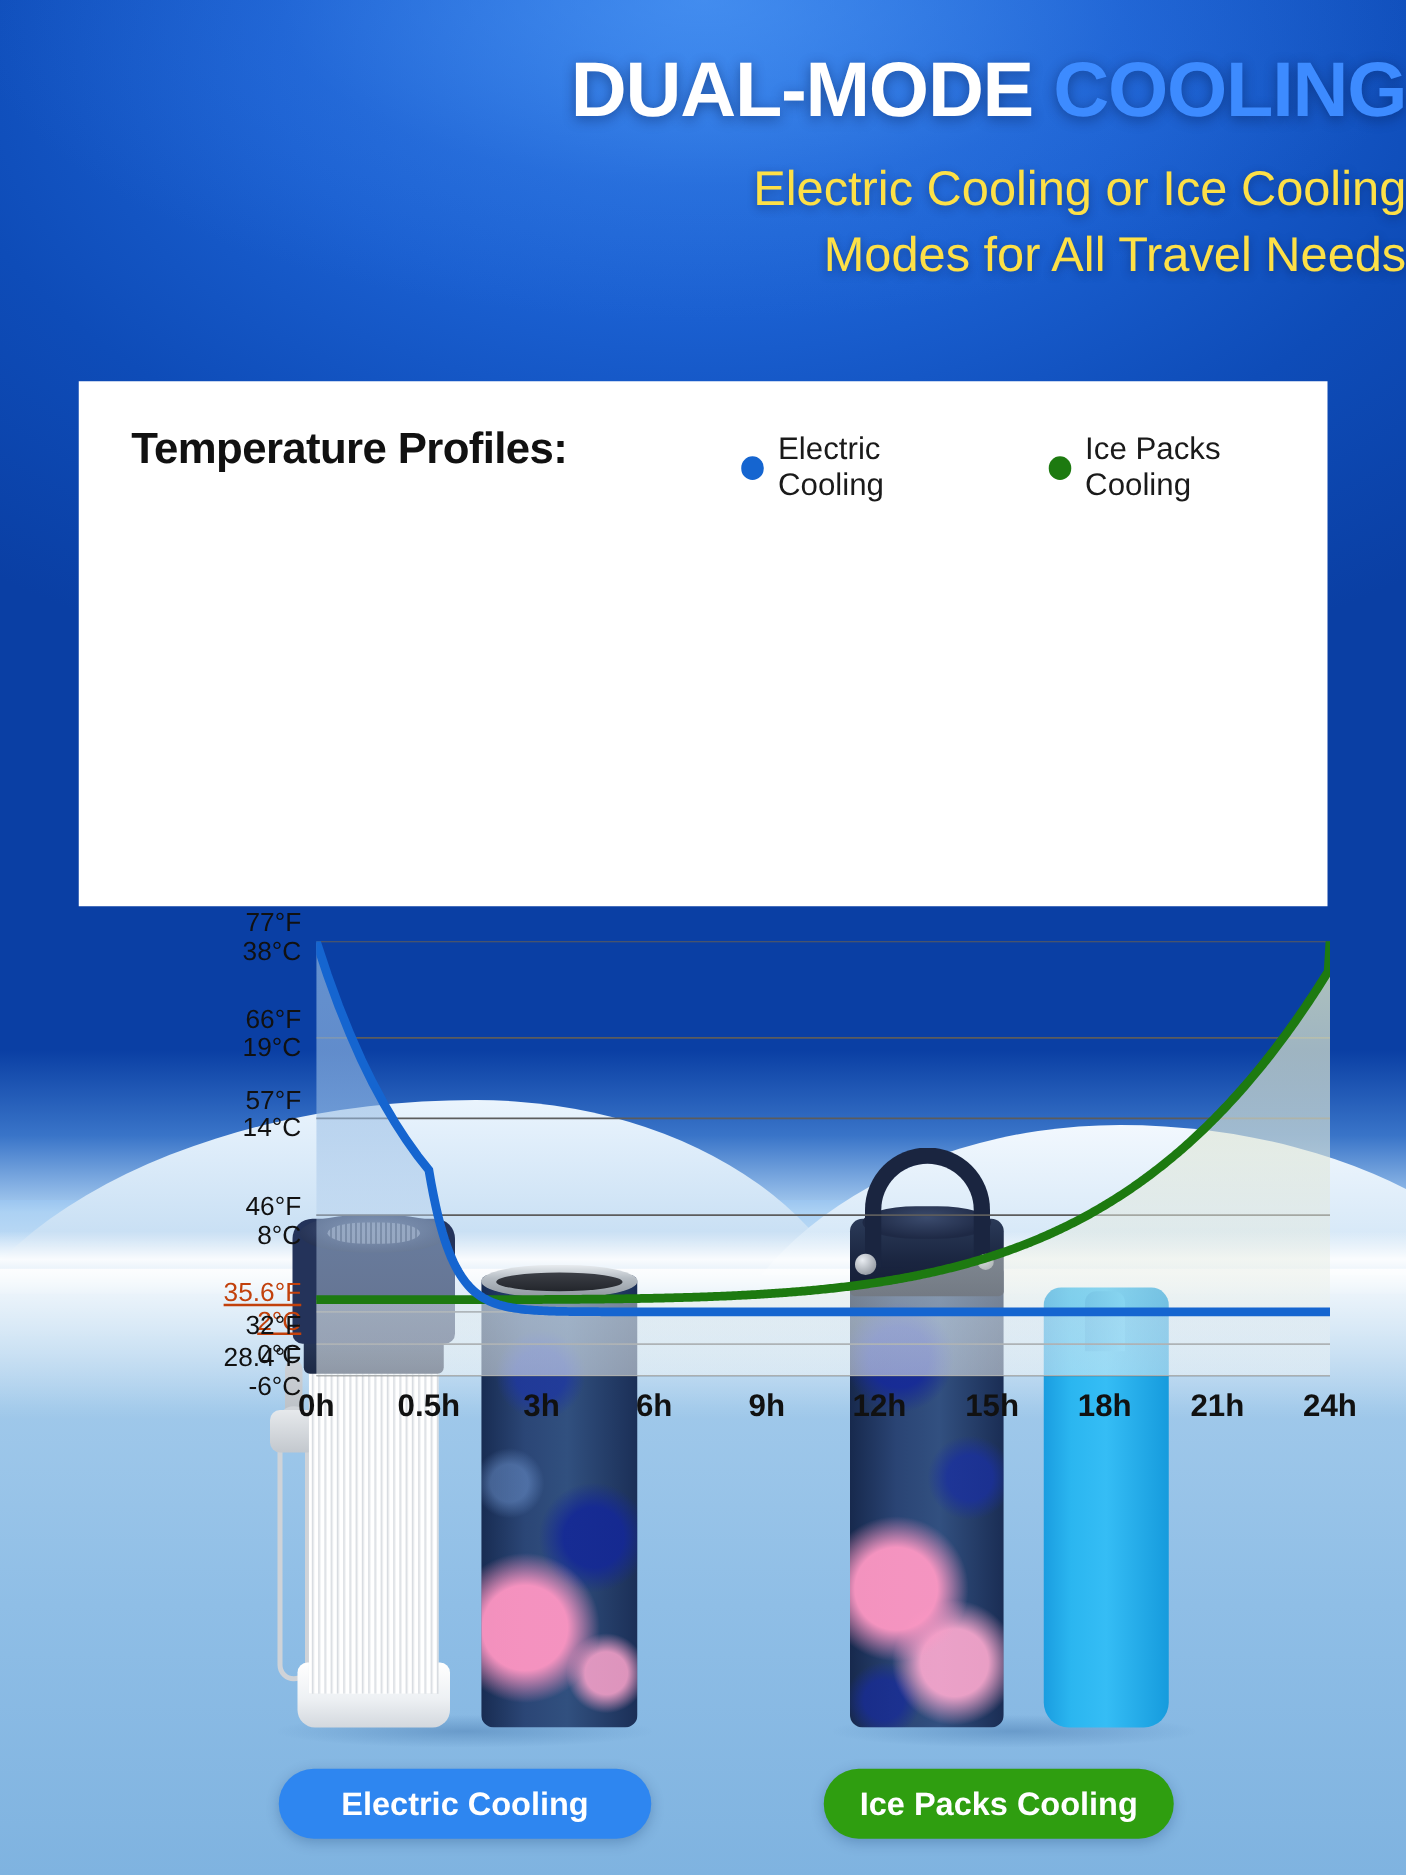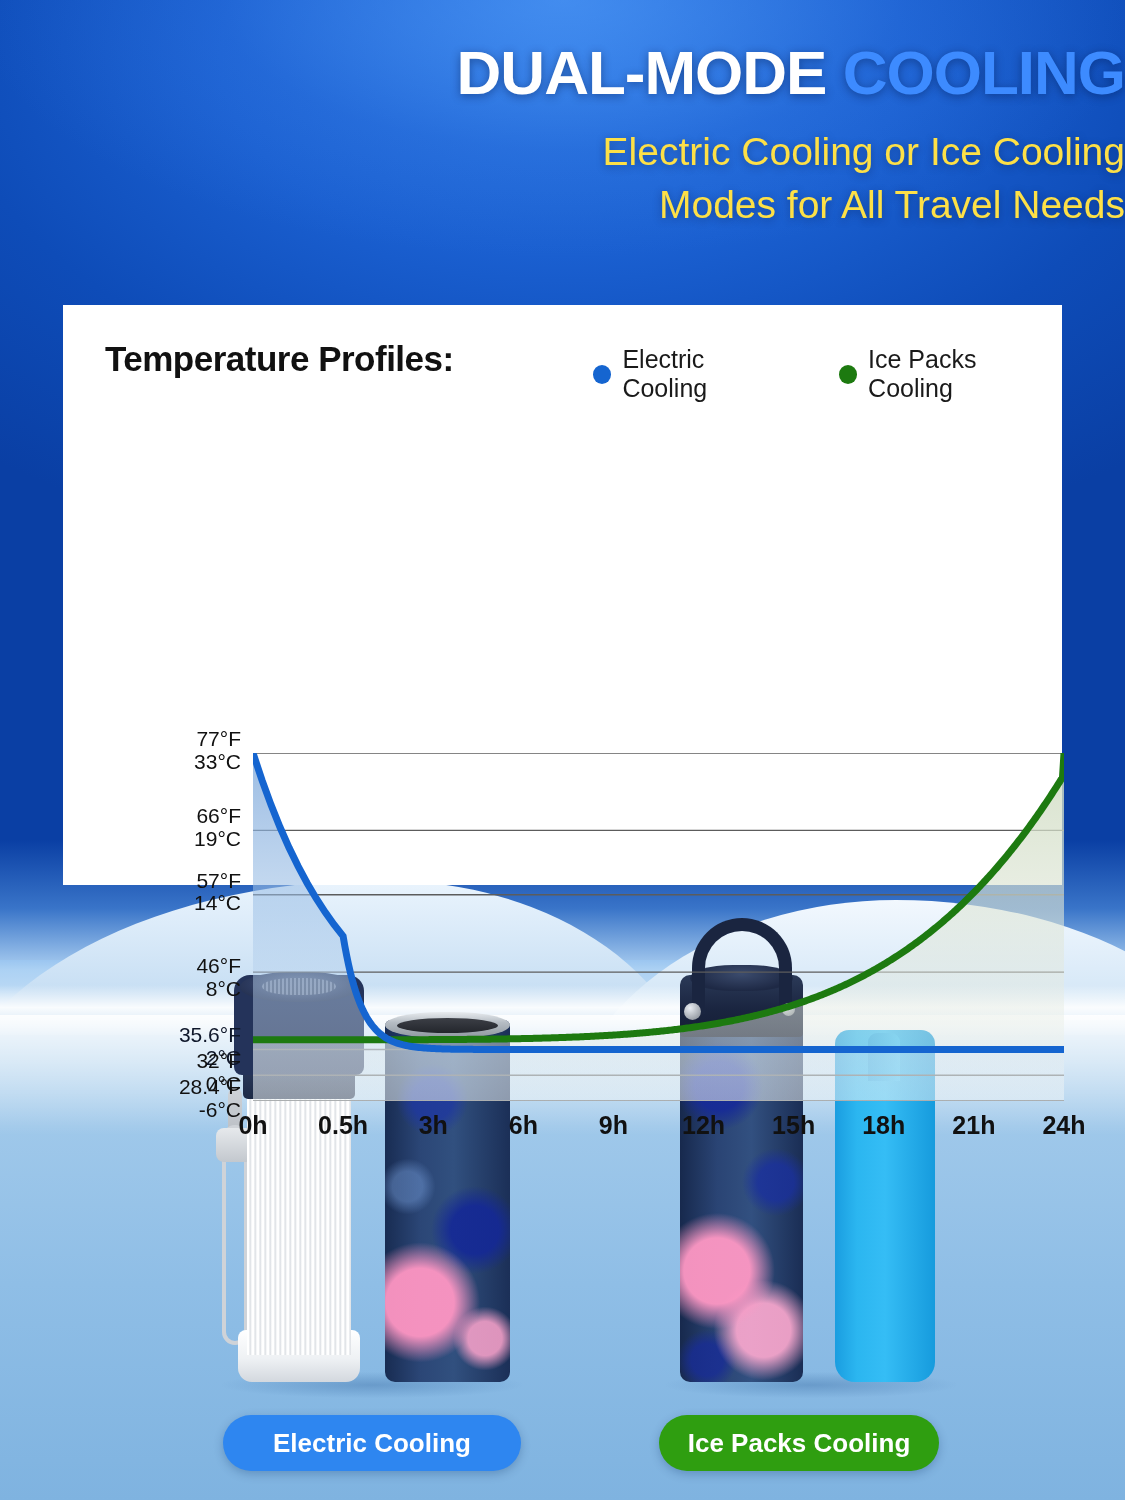--- a/index.html
+++ b/index.html
@@ -56,21 +56,21 @@
     color:#ffffff; text-shadow:0 2px 10px rgba(0,22,70,.45);
   }
   .headline .accent { color:#3d8bff; }
   .subline {
     margin-top:22px; color:#fde047; font-size:39px; line-height:1.35;
     text-shadow:0 2px 8px rgba(0,22,70,.4);
   }
 
   
   .chart-card {
-    position:absolute; left:63px; top:305px; width:999px; height:580px;
+    position:absolute; left:63px; top:305px; width:999px; height:420px;
     background:#ffffff; z-index:6;
   }
   .chart-head {
     position:absolute; left:0; top:28px; width:999px; height:54px;
   }
   .chart-title {
     position:absolute; left:42px; top:6px;
     font-size:35px; font-weight:bold; color:#111; letter-spacing:-.5px;
   }
   .legend { position:absolute; left:530px; top:12px; display:flex; gap:48px; align-items:center; }
@@ -82,21 +82,21 @@
   .plot {
     position:absolute; left:190px; top:448px; width:811px; height:348px; z-index:7;
   }
   .plot-svg { position:absolute; left:0; top:0; width:811px; height:348px; display:block; }
 
   .ylabels { position:absolute; left:0px; top:420px; width:190px; z-index:7; }
   .ylab {
     position:absolute; right:12px; width:170px; text-align:right;
     font-size:21px; color:#111; line-height:1.08;
   }
-  .ylab.hot { color:#0f172a; }
+  .ylab.hot { color:#c2410c;text-decoration:underline; }
 
   .xlabels { position:absolute; left:0; top:0; width:999px; height:0; z-index:7; }
   .xlab {
     position:absolute; font-size:25px; color:#111; font-weight:bold;
     transform:translateX(-50%); white-space:nowrap;
   }
 
   
   .ec-lanyard {
     position:absolute; left:222px; top:1125px; width:26px; height:220px;
@@ -272,21 +272,21 @@
       <div class="legend-item">
         <span class="legend-dot" style="background:#1d7a10"></span>
         <span class="legend-label">Ice Packs Cooling</span>
       </div>
     </div>
   </div>
 
   <div class="ylabels" id="ylabels">
       <div class="ylab" style="top: 3px;">
         <div>77°F</div>
-        <div>33°C</div>
+        <div>38°C</div>
       </div>
       <div class="ylab" style="top: 80.3333px;">
         <div>66°F</div>
         <div>19°C</div>
       </div>
       <div class="ylab" style="top: 144.778px;">
         <div>57°F</div>
         <div>14°C</div>
       </div>
       <div class="ylab" style="top: 230px;">

